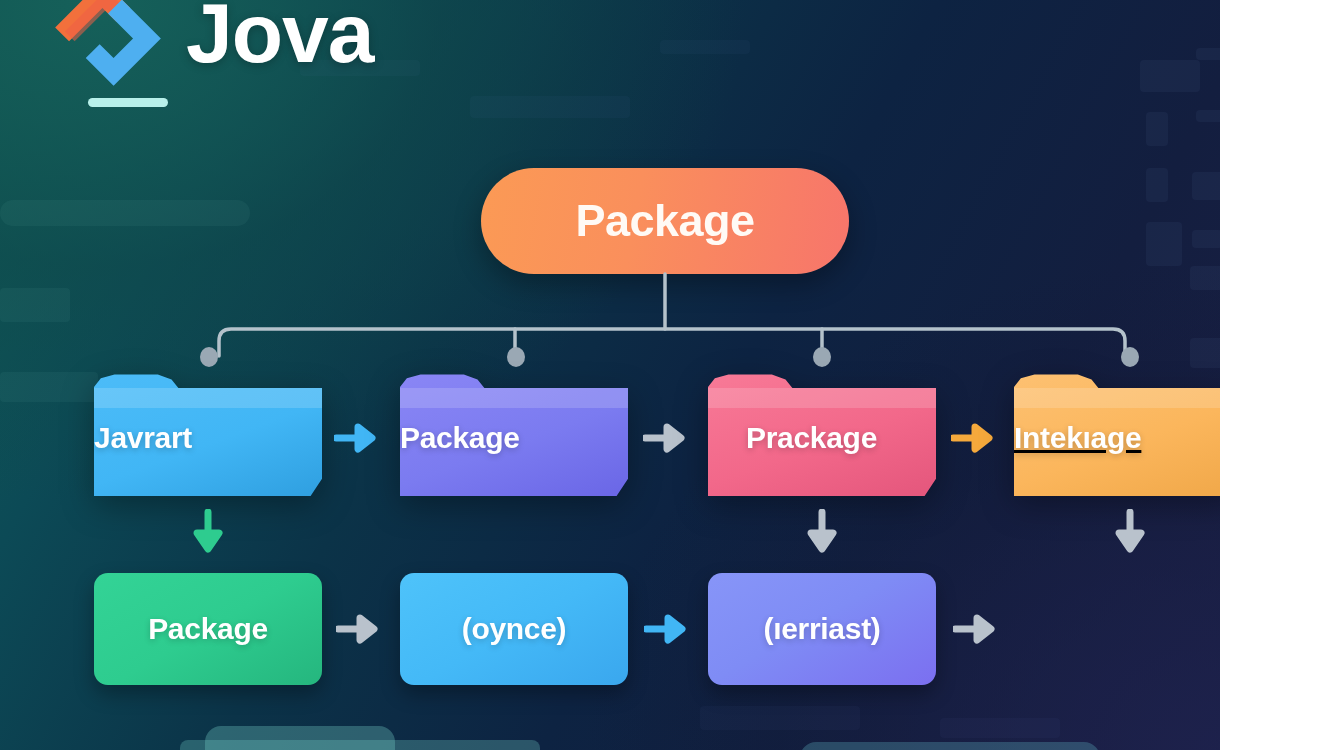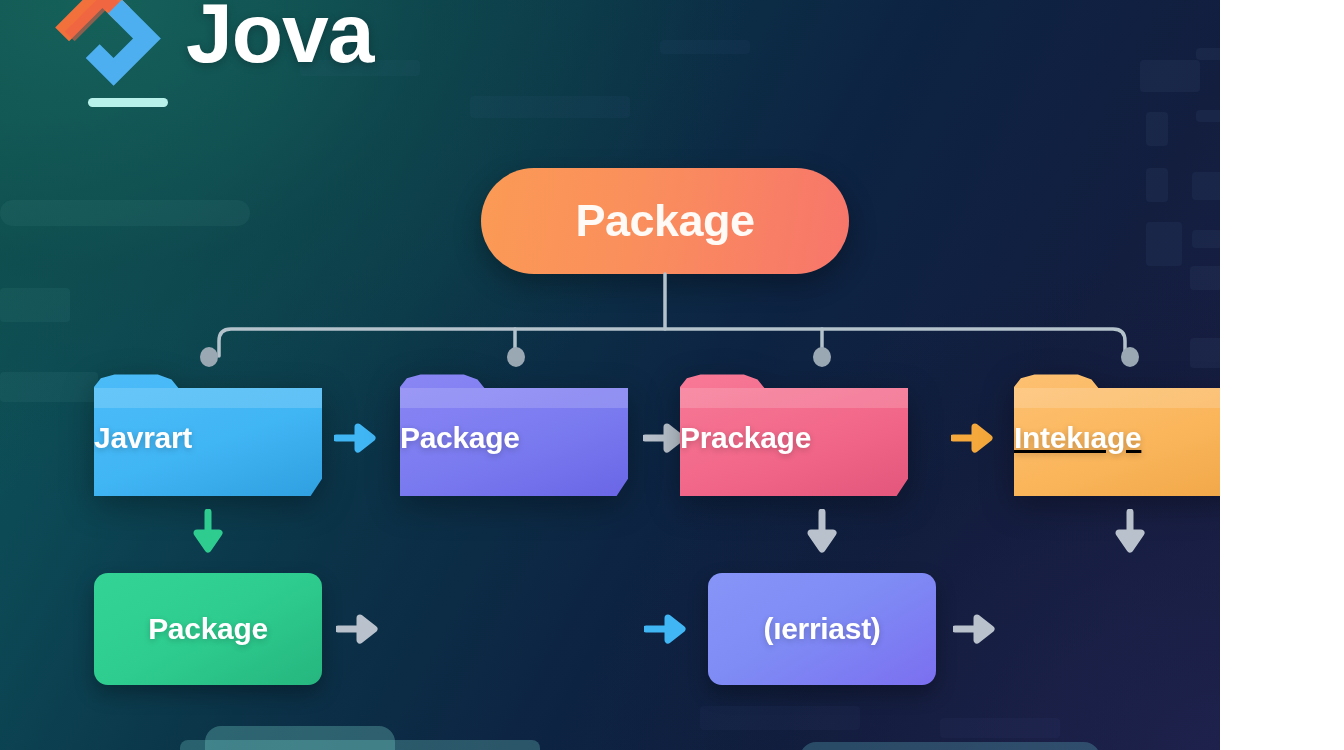--- a/index.html
+++ b/index.html
@@ -251,21 +251,21 @@
     <div class="lip"></div>
     <span class="lbl">Package</span>
   </div>
 
   <div class="arrow-h" style="left:640px; top:418px;">
     <svg width="46" height="34" viewBox="0 0 46 34">
         <path d="M2 17 L30 17 M24 6 L38 17 L24 28 Z" stroke="#b9c2cc" stroke-width="7" fill="#b9c2cc" stroke-linejoin="round" stroke-linecap="round"></path>
       </svg>
   </div>
 
-  <div class="folder" style="left:680px;">
+  <div class="folder" style="left:708px;padding-left:38px;">
     <div class="shape" style="background:linear-gradient(160deg,#f87a97 0%,#f2688a 55%,#e4567c 100%);"></div>
     <div class="lip"></div>
     <span class="lbl">Prackage</span>
   </div>
 
   <div class="arrow-h" style="left:948px; top:418px;">
     <svg width="46" height="34" viewBox="0 0 46 34">
         <path d="M2 17 L30 17 M24 6 L38 17 L24 28 Z" stroke="#f5a93c" stroke-width="7" fill="#f5a93c" stroke-linejoin="round" stroke-linecap="round"></path>
       </svg>
   </div>
@@ -295,20 +295,23 @@
   <div class="boxnode" style="left:94px; background:linear-gradient(150deg,#33d396 0%,#2ecc8f 50%,#25b67e 100%);">
     <span class="lbl">Package</span>
   </div>
 
   <div class="arrow-h" style="left:333px; top:609px;">
     <svg width="46" height="34" viewBox="0 0 46 34">
         <path d="M2 17 L30 17 M24 6 L38 17 L24 28 Z" stroke="#b9c2cc" stroke-width="7" fill="#b9c2cc" stroke-linejoin="round" stroke-linecap="round"></path>
       </svg>
   </div>
 
+  <div class="boxnode" style="left:400px; background:linear-gradient(150deg,#4ec3fa 0%,#44b9f7 50%,#3aa7ee 100%);">
+    <span class="lbl">(oynce)</span>
+  </div>
 
   <div class="arrow-h" style="left:641px; top:609px;">
     <svg width="46" height="34" viewBox="0 0 46 34">
         <path d="M2 17 L30 17 M24 6 L38 17 L24 28 Z" stroke="#41b6f5" stroke-width="7" fill="#41b6f5" stroke-linejoin="round" stroke-linecap="round"></path>
       </svg>
   </div>
 
   <div class="boxnode" style="left:708px; background:linear-gradient(150deg,#8795f8 0%,#7f8cf5 45%,#7b6ff0 100%);">
     <span class="lbl">(ıerriast)</span>
   </div>

